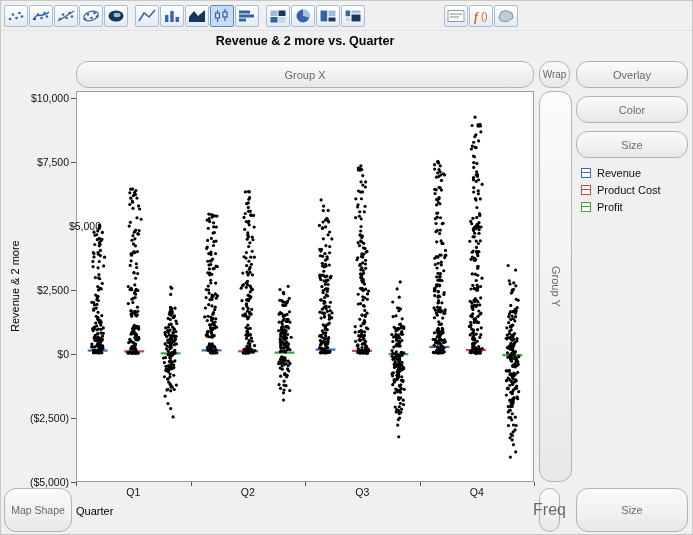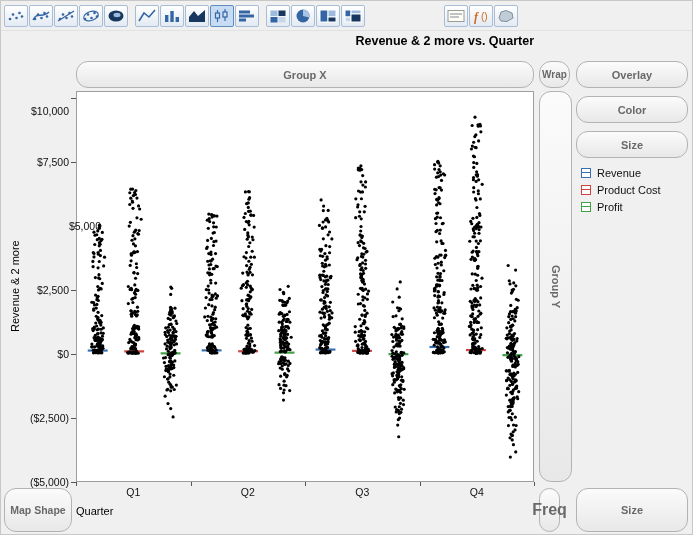--- a/index.html
+++ b/index.html
@@ -7,24 +7,24 @@
   #window{position:relative;width:693px;height:535px;background:#f0f0f0;border:1px solid #c8c8c8;overflow:hidden}
 
   
   #toolbar{position:absolute;left:0;top:0;width:100%;height:30px;display:flex;align-items:center;padding-left:3px;background:#f0f0f0;border-bottom:1px solid #e2e2e2}
   .tbtn{flex:0 0 auto;width:24px;height:22px;margin-right:1px;display:flex;align-items:center;justify-content:center;border:1px solid #a9bdd6;border-radius:2px;background:linear-gradient(#ffffff,#e3eaf2);cursor:pointer}
   .tbtn.active{background:#c7dcf3;border-color:#5f8cbf}
   .tsp{flex:0 0 auto;width:6px}
   .tsp.big{width:78px}
 
   
-  #chart-title{position:absolute;left:75px;top:33px;width:458px;text-align:right;font-size:12.5px;font-weight:bold;color:#000}
+  #chart-title{position:absolute;left:75px;top:33px;width:458px;text-align:center;font-size:12.5px;font-weight:bold;color:#000}
 
   
-  .zone{position:absolute;display:flex;align-items:center;justify-content:center;background:linear-gradient(#fbfbfb,#e8e8e8);border:1px solid #b3b3b3;border-radius:12px;color:#696969;font-weight:bold;font-size:11px;cursor:default;text-align:right}
+  .zone{position:absolute;display:flex;align-items:center;justify-content:center;background:linear-gradient(#fbfbfb,#e8e8e8);border:1px solid #b3b3b3;border-radius:12px;color:#696969;font-weight:normal;font-size:11px;cursor:default;text-align:right}
   .zone-groupx{left:75px;top:60px;width:458px;height:27px}
   .zone-wrap{left:538px;top:60px;width:31px;height:27px;font-size:10px}
   .zone-overlay{left:575px;top:60px;width:112px;height:27px}
   .zone-color{left:575px;top:95px;width:112px;height:27px}
   .zone-size{left:575px;top:130px;width:112px;height:27px}
   .zone-groupy{left:538px;top:90px;width:33px;height:391px;writing-mode:vertical-lr}
   .zone-mapshape{left:3px;top:487px;width:68px;height:44px;font-size:10.5px}
   .zone-freq{left:538px;top:487px;width:21px;height:44px;font-size:16px}
   .zone-page{left:575px;top:487px;width:112px;height:44px}
 
@@ -2135,21 +2135,21 @@
         <span>Product Cost</span>
       </div>
       <div class="lgrow">
         <span class="lgm" style="border-color:#41a146">
           <i style="background:#41a146"></i>
         </span>
         <span>Profit</span>
       </div>
     </div>
 
-<div class="ytick" style="top: 104px; padding-left: 14px;">$10,000</div>
+<div class="ytick" style="top: 91px; padding-left: 14px;">$10,000</div>
     <div class="ymark" style="top: 97px;"></div>
     <div class="ytick" style="top: 155px; text-align: right;">$7,500</div>
     <div class="ymark" style="top: 161px;"></div>
     <div class="ytick" style="top: 219px; margin-left: 32px;">$5,000</div>
     <div class="ymark" style="top: 225px;"></div>
     <div class="ytick" style="top: 283px;">$2,500</div>
     <div class="ymark" style="top: 289px;"></div>
     <div class="ytick" style="top: 347px;">$0</div>
     <div class="ymark" style="top: 353px;"></div>
     <div class="ytick" style="top: 411px;">($2,500)</div>

